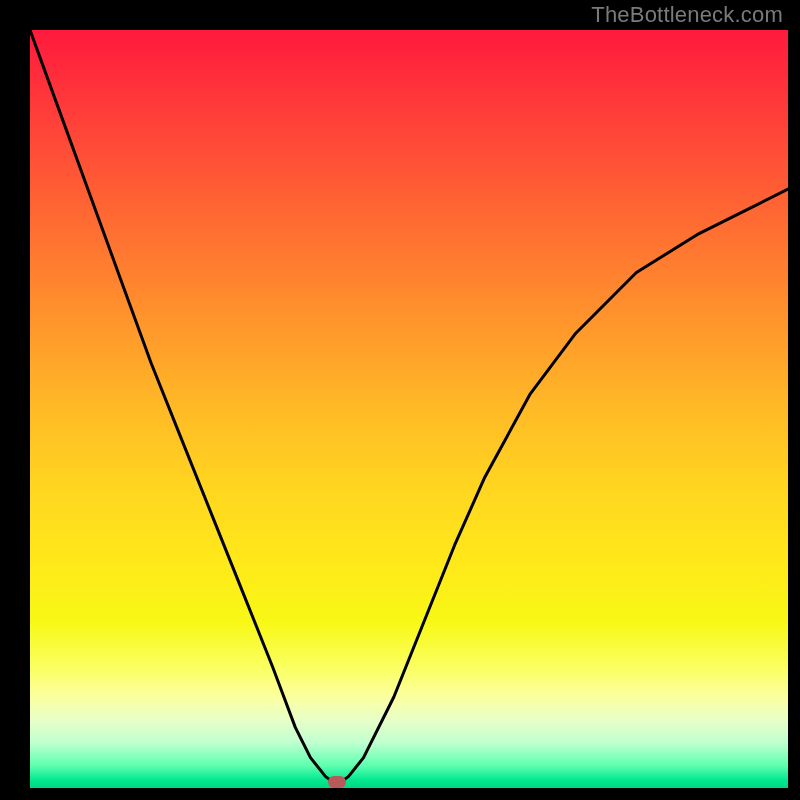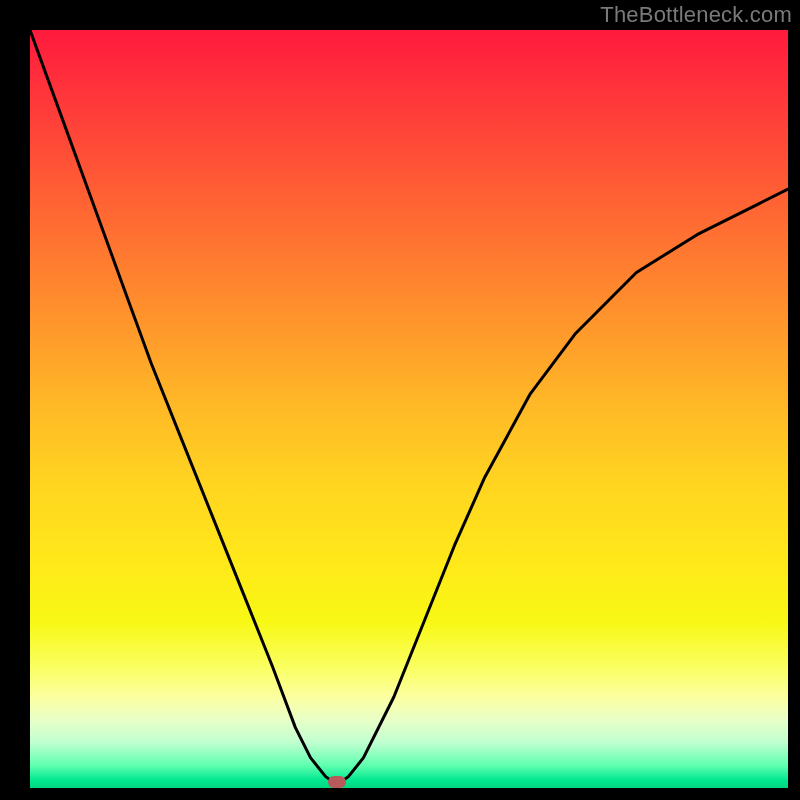--- a/index.html
+++ b/index.html
@@ -7,21 +7,21 @@
     width: 800px;
     height: 800px;
     background: #000;
     position: relative;
     font-family: Arial, Helvetica, sans-serif;
     overflow: hidden;
   }
   .watermark {
     position: absolute;
     top: 2px;
-    right: 8px;
+    right: 17px;
     color: #7a7a7a;
     font-size: 22px;
     font-weight: 500;
     z-index: 10;
     letter-spacing: 0.2px;
   }
   .plot-frame {
     position: absolute;
     left: 30px;
     top: 30px;

